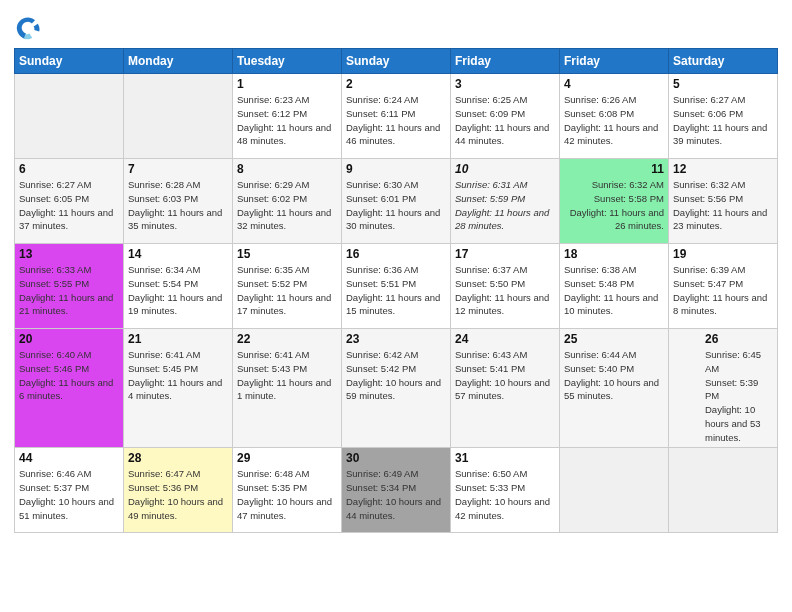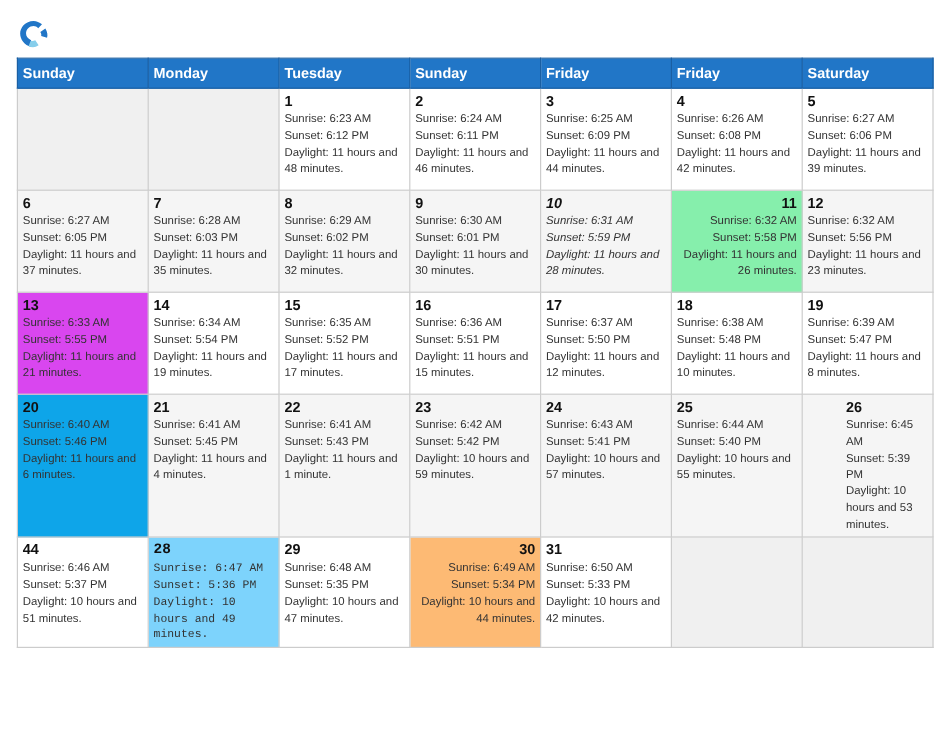--- a/index.html
+++ b/index.html
@@ -214,21 +214,21 @@
           <td style="background: rgb(255, 255, 255);">
             <span class="day-number">18</span>
             <div class="day-info">Sunrise: 6:38 AM<br>Sunset: 5:48 PM<br>Daylight: 11 hours and 10 minutes.</div>
           </td>
           <td style="background: rgb(255, 255, 255);">
             <span class="day-number">19</span>
             <div class="day-info">Sunrise: 6:39 AM<br>Sunset: 5:47 PM<br>Daylight: 11 hours and 8 minutes.</div>
           </td>
         </tr>
         <tr>
-          <td style="background: #0ea5e9;">
+          <td style="background: #d946ef;">
             <span class="day-number">20</span>
             <div class="day-info">Sunrise: 6:40 AM<br>Sunset: 5:46 PM<br>Daylight: 11 hours and 6 minutes.</div>
           </td>
           <td style="background: rgb(245, 245, 245);">
             <span class="day-number">21</span>
             <div class="day-info">Sunrise: 6:41 AM<br>Sunset: 5:45 PM<br>Daylight: 11 hours and 4 minutes.</div>
           </td>
           <td style="background: rgb(245, 245, 245);">
             <span class="day-number">22</span>
             <div class="day-info">Sunrise: 6:41 AM<br>Sunset: 5:43 PM<br>Daylight: 11 hours and 1 minute.</div>
@@ -248,29 +248,29 @@
           <td style="background: rgb(245, 245, 245); padding-left: 36px;">
             <span class="day-number">26</span>
             <div class="day-info">Sunrise: 6:45 AM<br>Sunset: 5:39 PM<br>Daylight: 10 hours and 53 minutes.</div>
           </td>
         </tr>
         <tr>
           <td style="background: rgb(255, 255, 255);">
             <span class="day-number">44</span>
             <div class="day-info">Sunrise: 6:46 AM<br>Sunset: 5:37 PM<br>Daylight: 10 hours and 51 minutes.</div>
           </td>
-          <td style="background: #7dd3fc; font-family: Liberation Mono, monospace;">
+          <td style="background: #fef9c3;">
             <span class="day-number">28</span>
             <div class="day-info">Sunrise: 6:47 AM<br>Sunset: 5:36 PM<br>Daylight: 10 hours and 49 minutes.</div>
           </td>
           <td style="background: rgb(255, 255, 255);">
             <span class="day-number">29</span>
             <div class="day-info">Sunrise: 6:48 AM<br>Sunset: 5:35 PM<br>Daylight: 10 hours and 47 minutes.</div>
           </td>
-          <td style="background: #fdba74; text-align: right;">
+          <td style="background: #a3a3a3;">
             <span class="day-number">30</span>
             <div class="day-info">Sunrise: 6:49 AM<br>Sunset: 5:34 PM<br>Daylight: 10 hours and 44 minutes.</div>
           </td>
           <td style="background: rgb(255, 255, 255);">
             <span class="day-number">31</span>
             <div class="day-info">Sunrise: 6:50 AM<br>Sunset: 5:33 PM<br>Daylight: 10 hours and 42 minutes.</div>
           </td>
           <td class="empty-cell"></td>
           <td class="empty-cell"></td>
         </tr>

